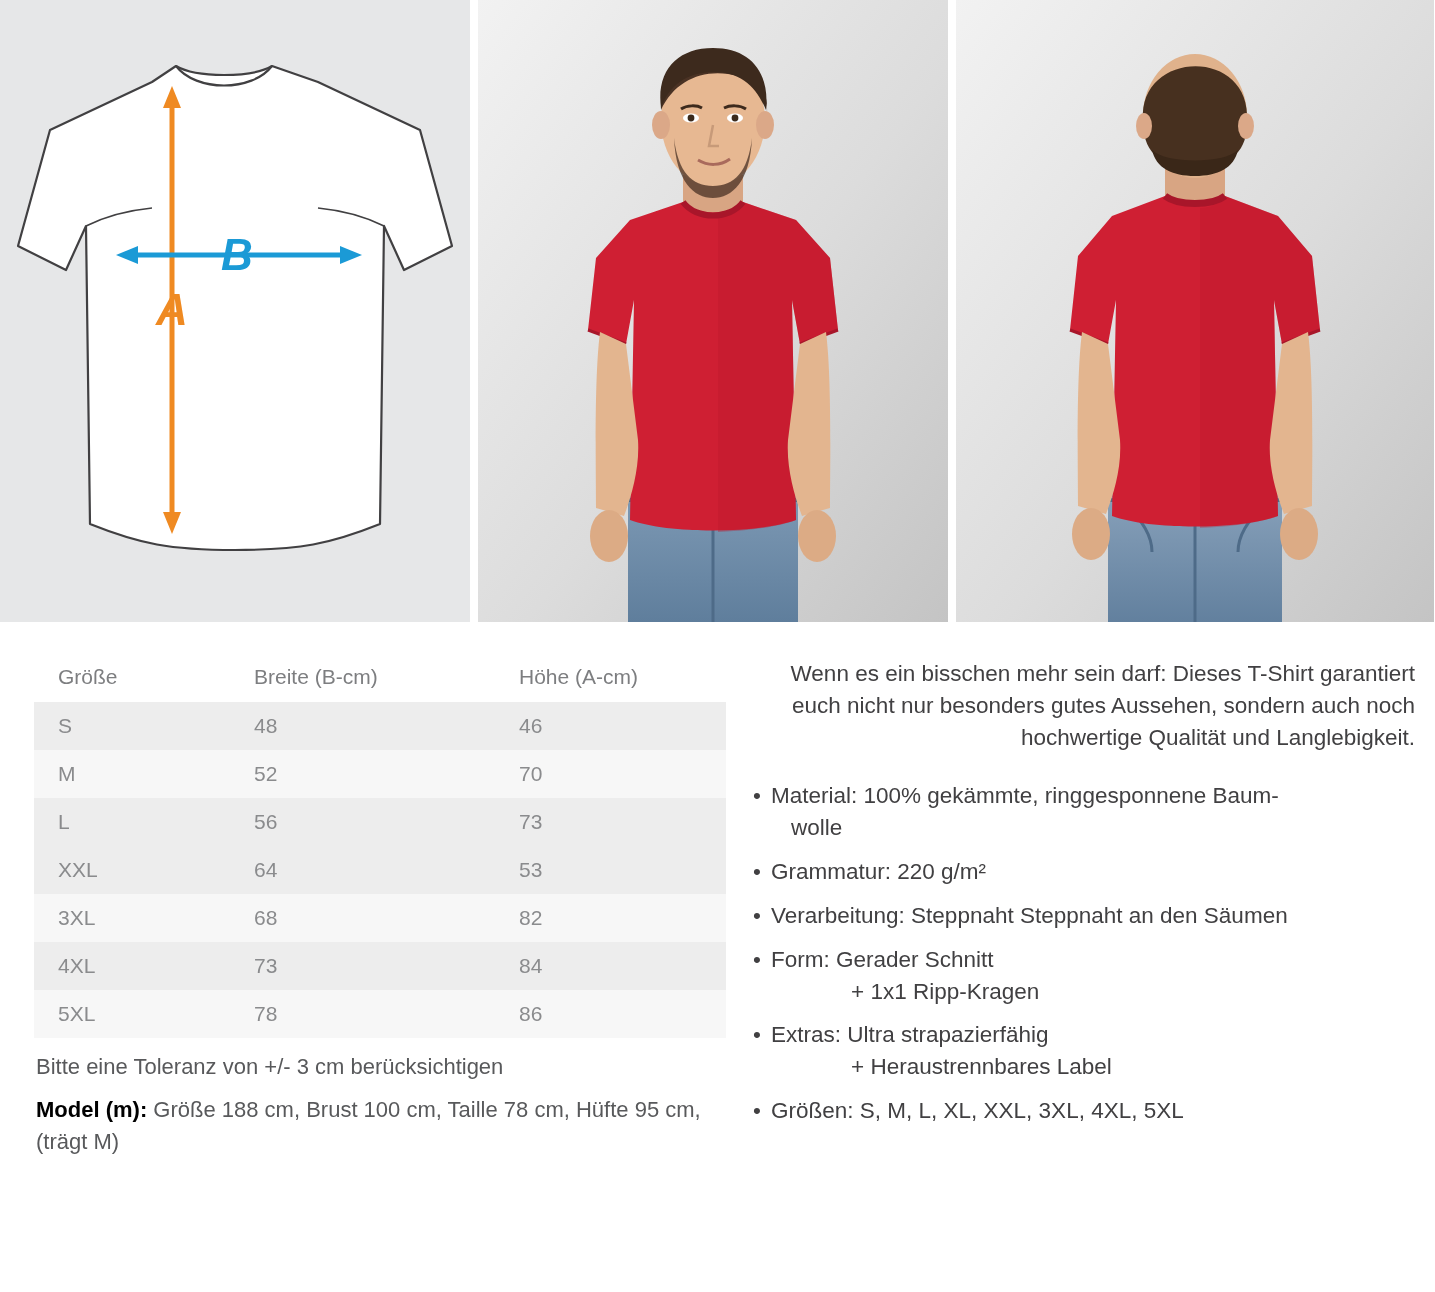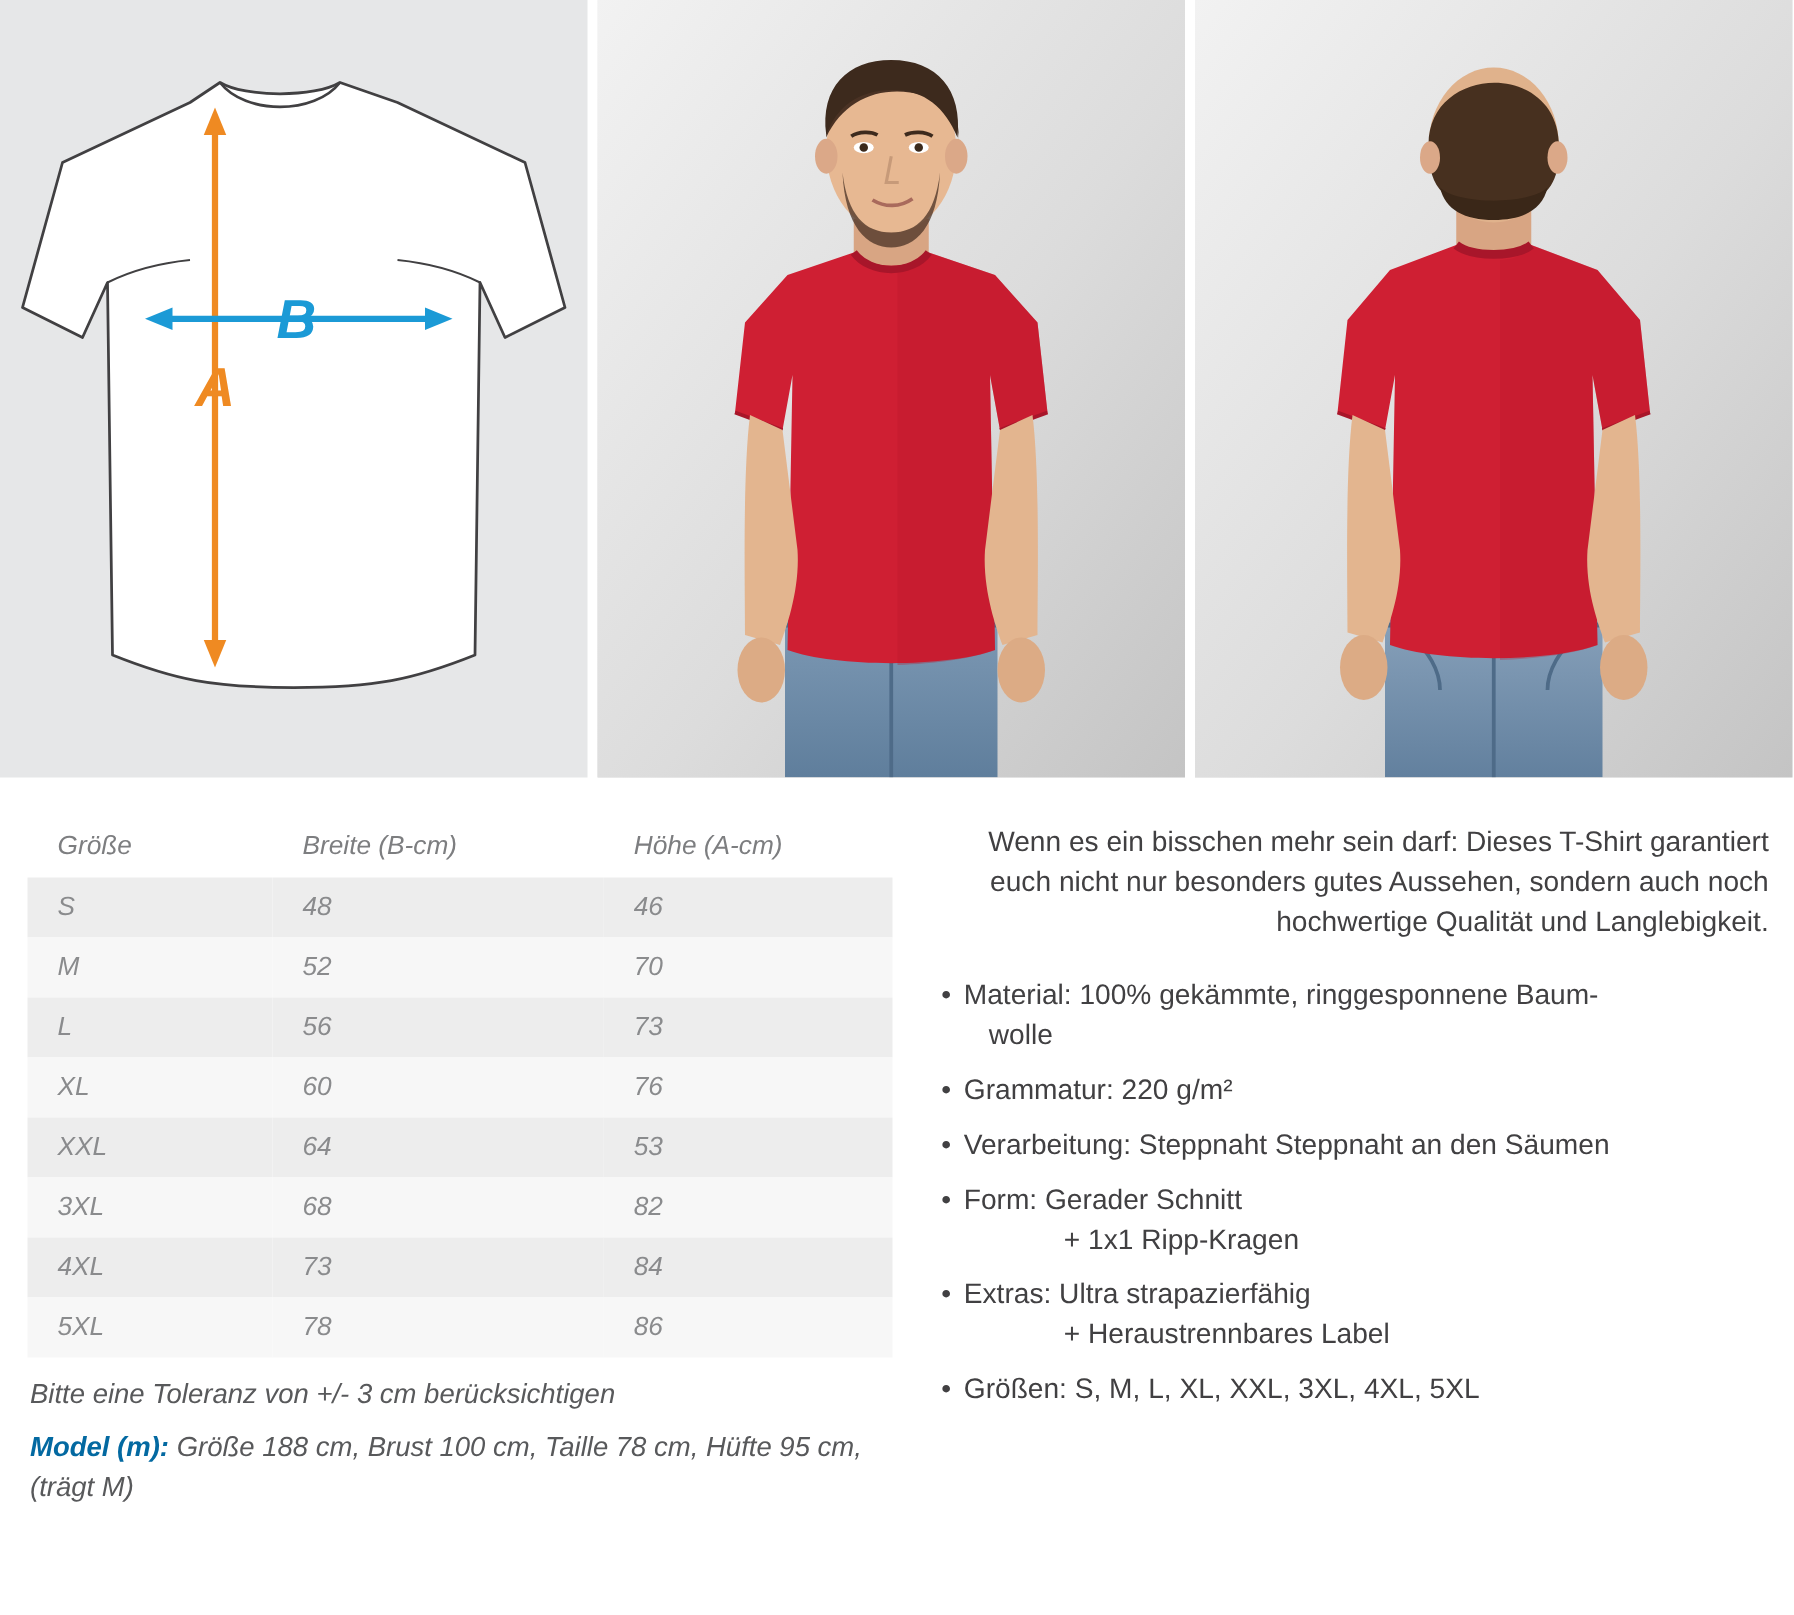--- a/index.html
+++ b/index.html
@@ -48,22 +48,21 @@
   .model-svg { position: absolute; left: 0; top: 0; }
 
   
   .bottom {
     display: flex;
     width: 1435px;
     padding: 0;
   }
   .left-col {
     width: 725px;
-    padding: 30px 20px 0 22px;
-    font-style: italic;
+    padding: 30px 20px 0 34px;
   }
   .right-col {
     width: 710px;
     padding: 36px 20px 0 24px;
   }
 
   
   table.size-table {
     width: 692px;
     border-collapse: collapse;
@@ -94,21 +93,21 @@
     color: #58595b;
     margin: 16px 0 0 2px;
   }
   .model-line {
     font-size: 22px;
     color: #58595b;
     margin: 14px 0 0 2px;
     line-height: 1.45;
     max-width: 700px;
   }
-  .model-line b { font-weight: bold; color: #0369a1; }
+  .model-line b { font-weight: bold; color: #000000; }
 
   
   .intro {
     font-size: 22.5px;
     line-height: 1.42;
     color: #414042;
     margin: 0 0 26px 0;
     max-width: 672px;
     text-align: right;
   }
@@ -337,25 +336,20 @@
         <tr class="even">
           <td>M</td>
           <td>52</td>
           <td>70</td>
         </tr>
         <tr class="odd">
           <td>L</td>
           <td>56</td>
           <td>73</td>
         </tr>
-        <tr class="even">
-          <td>XL</td>
-          <td>60</td>
-          <td>76</td>
-        </tr>
         <tr class="odd">
           <td>XXL</td>
           <td>64</td>
           <td>53</td>
         </tr>
         <tr class="even">
           <td>3XL</td>
           <td>68</td>
           <td>82</td>
         </tr>

